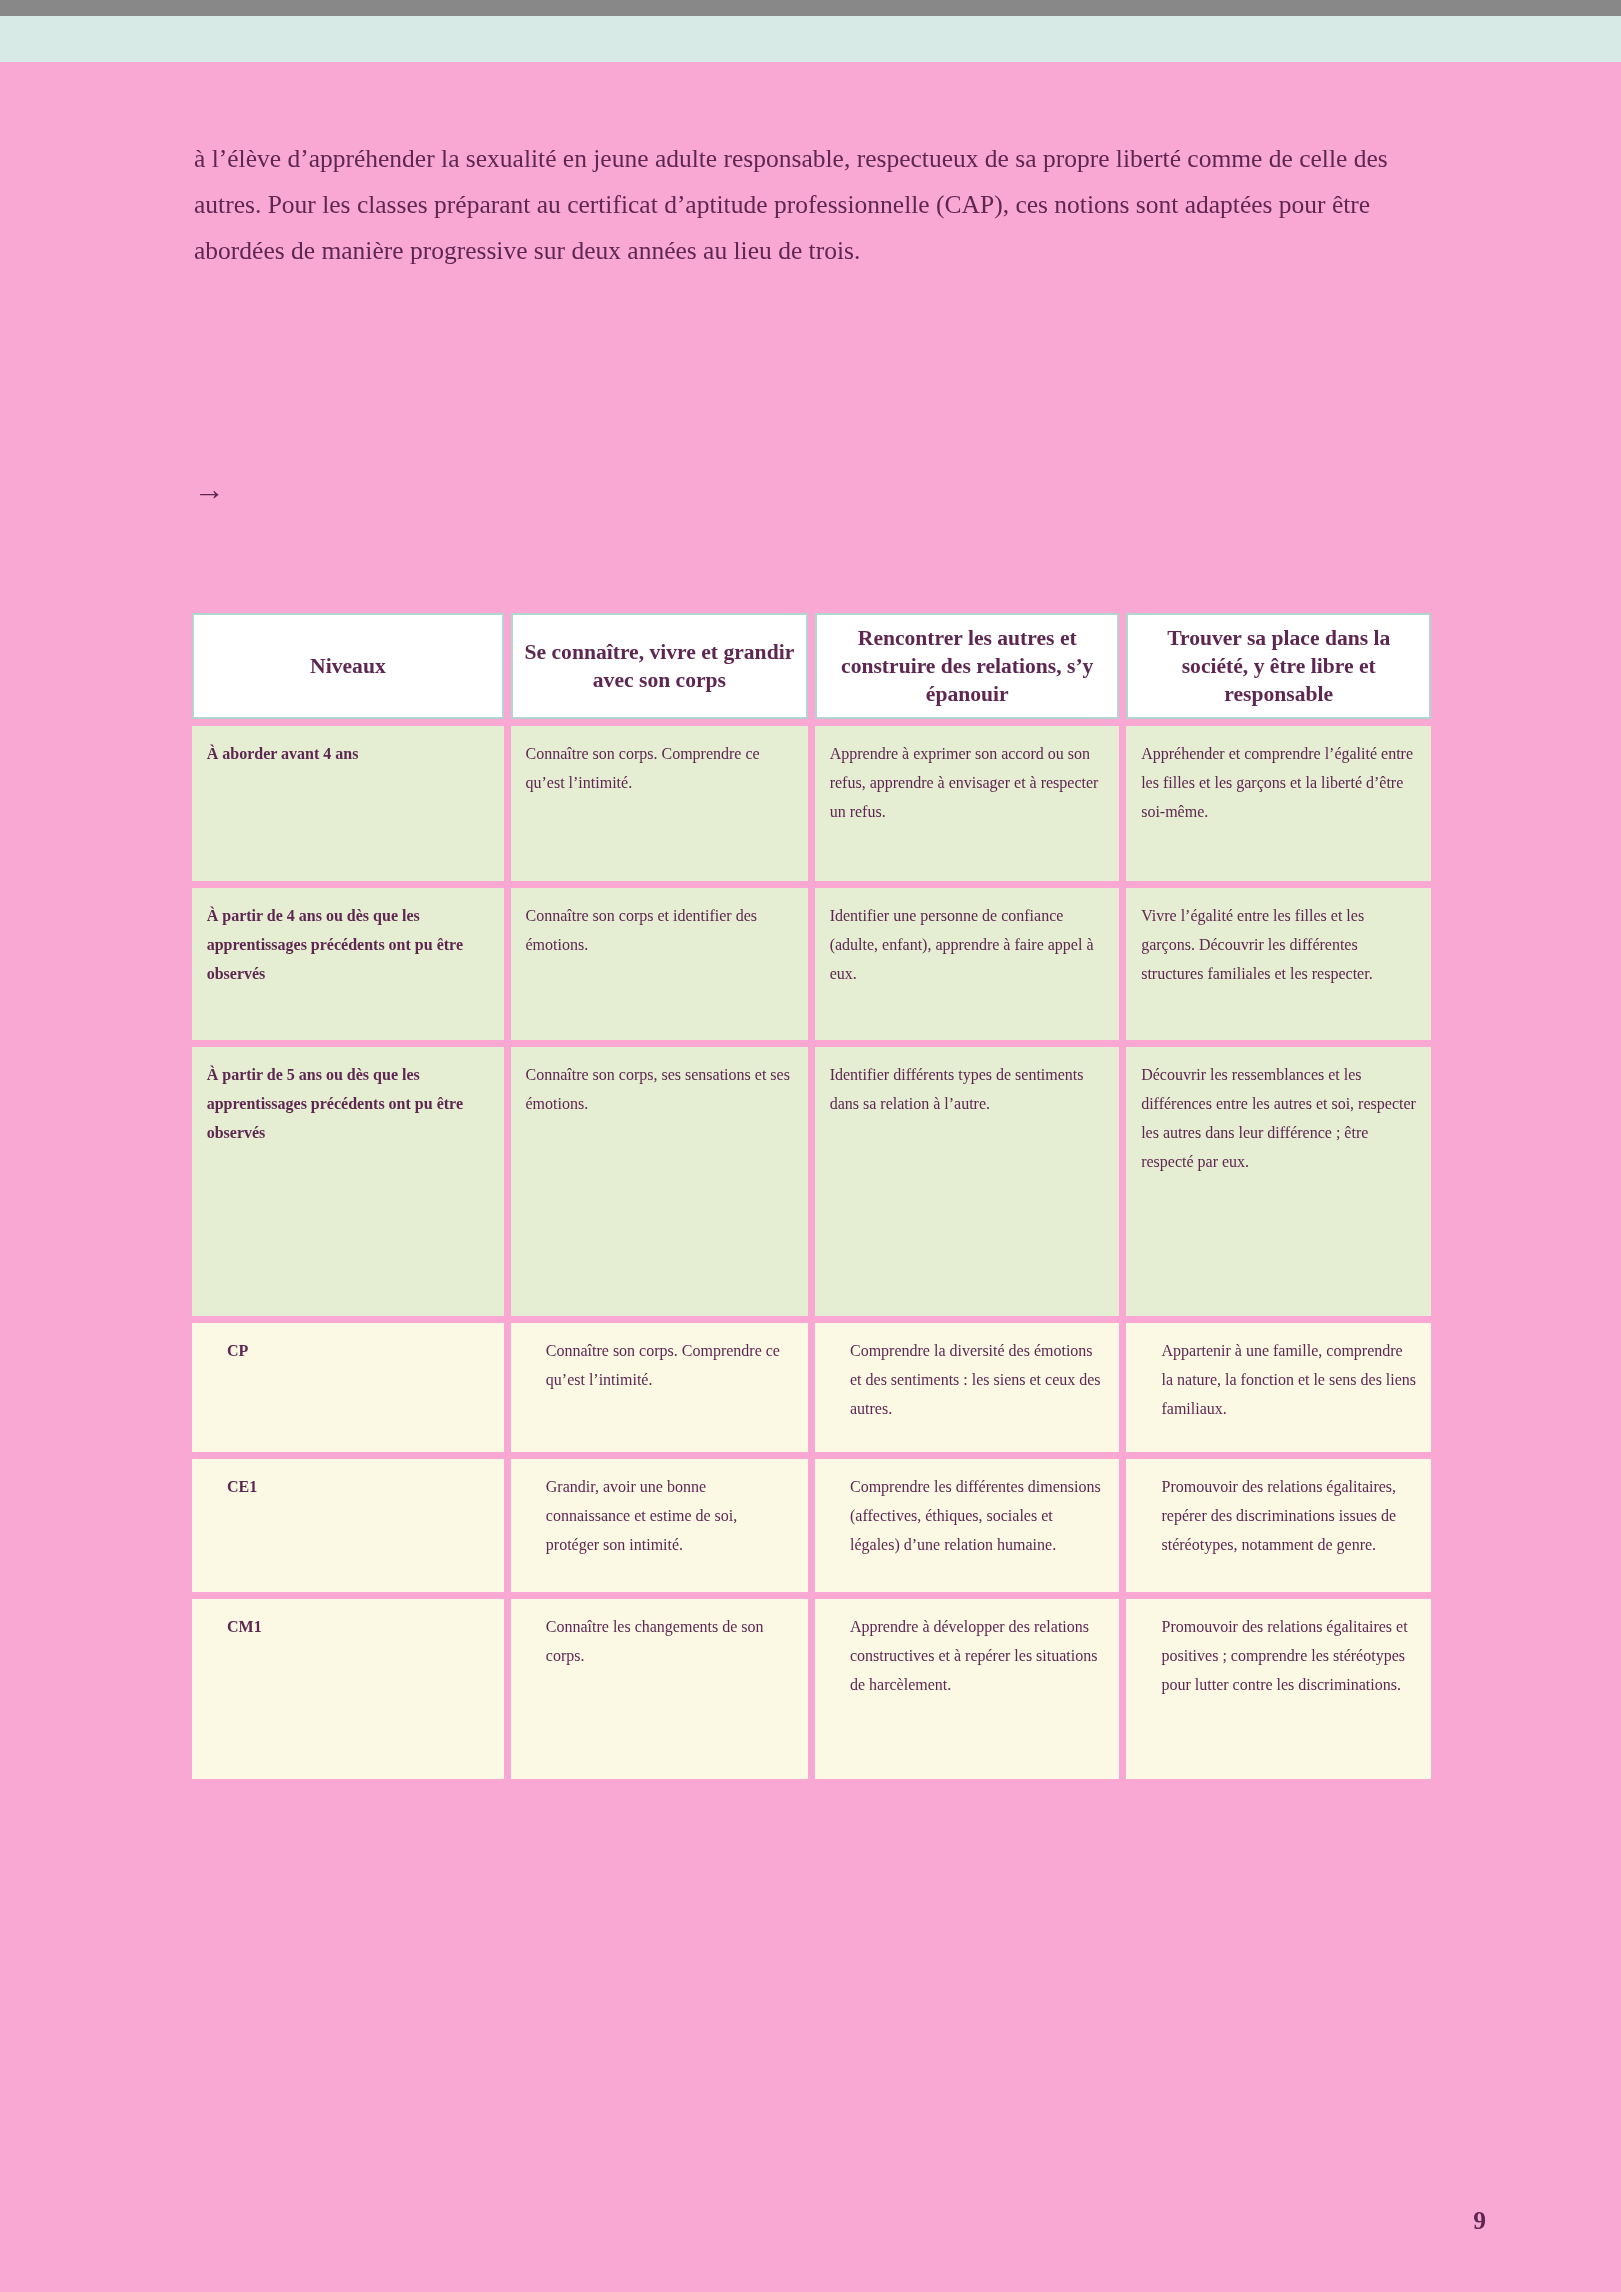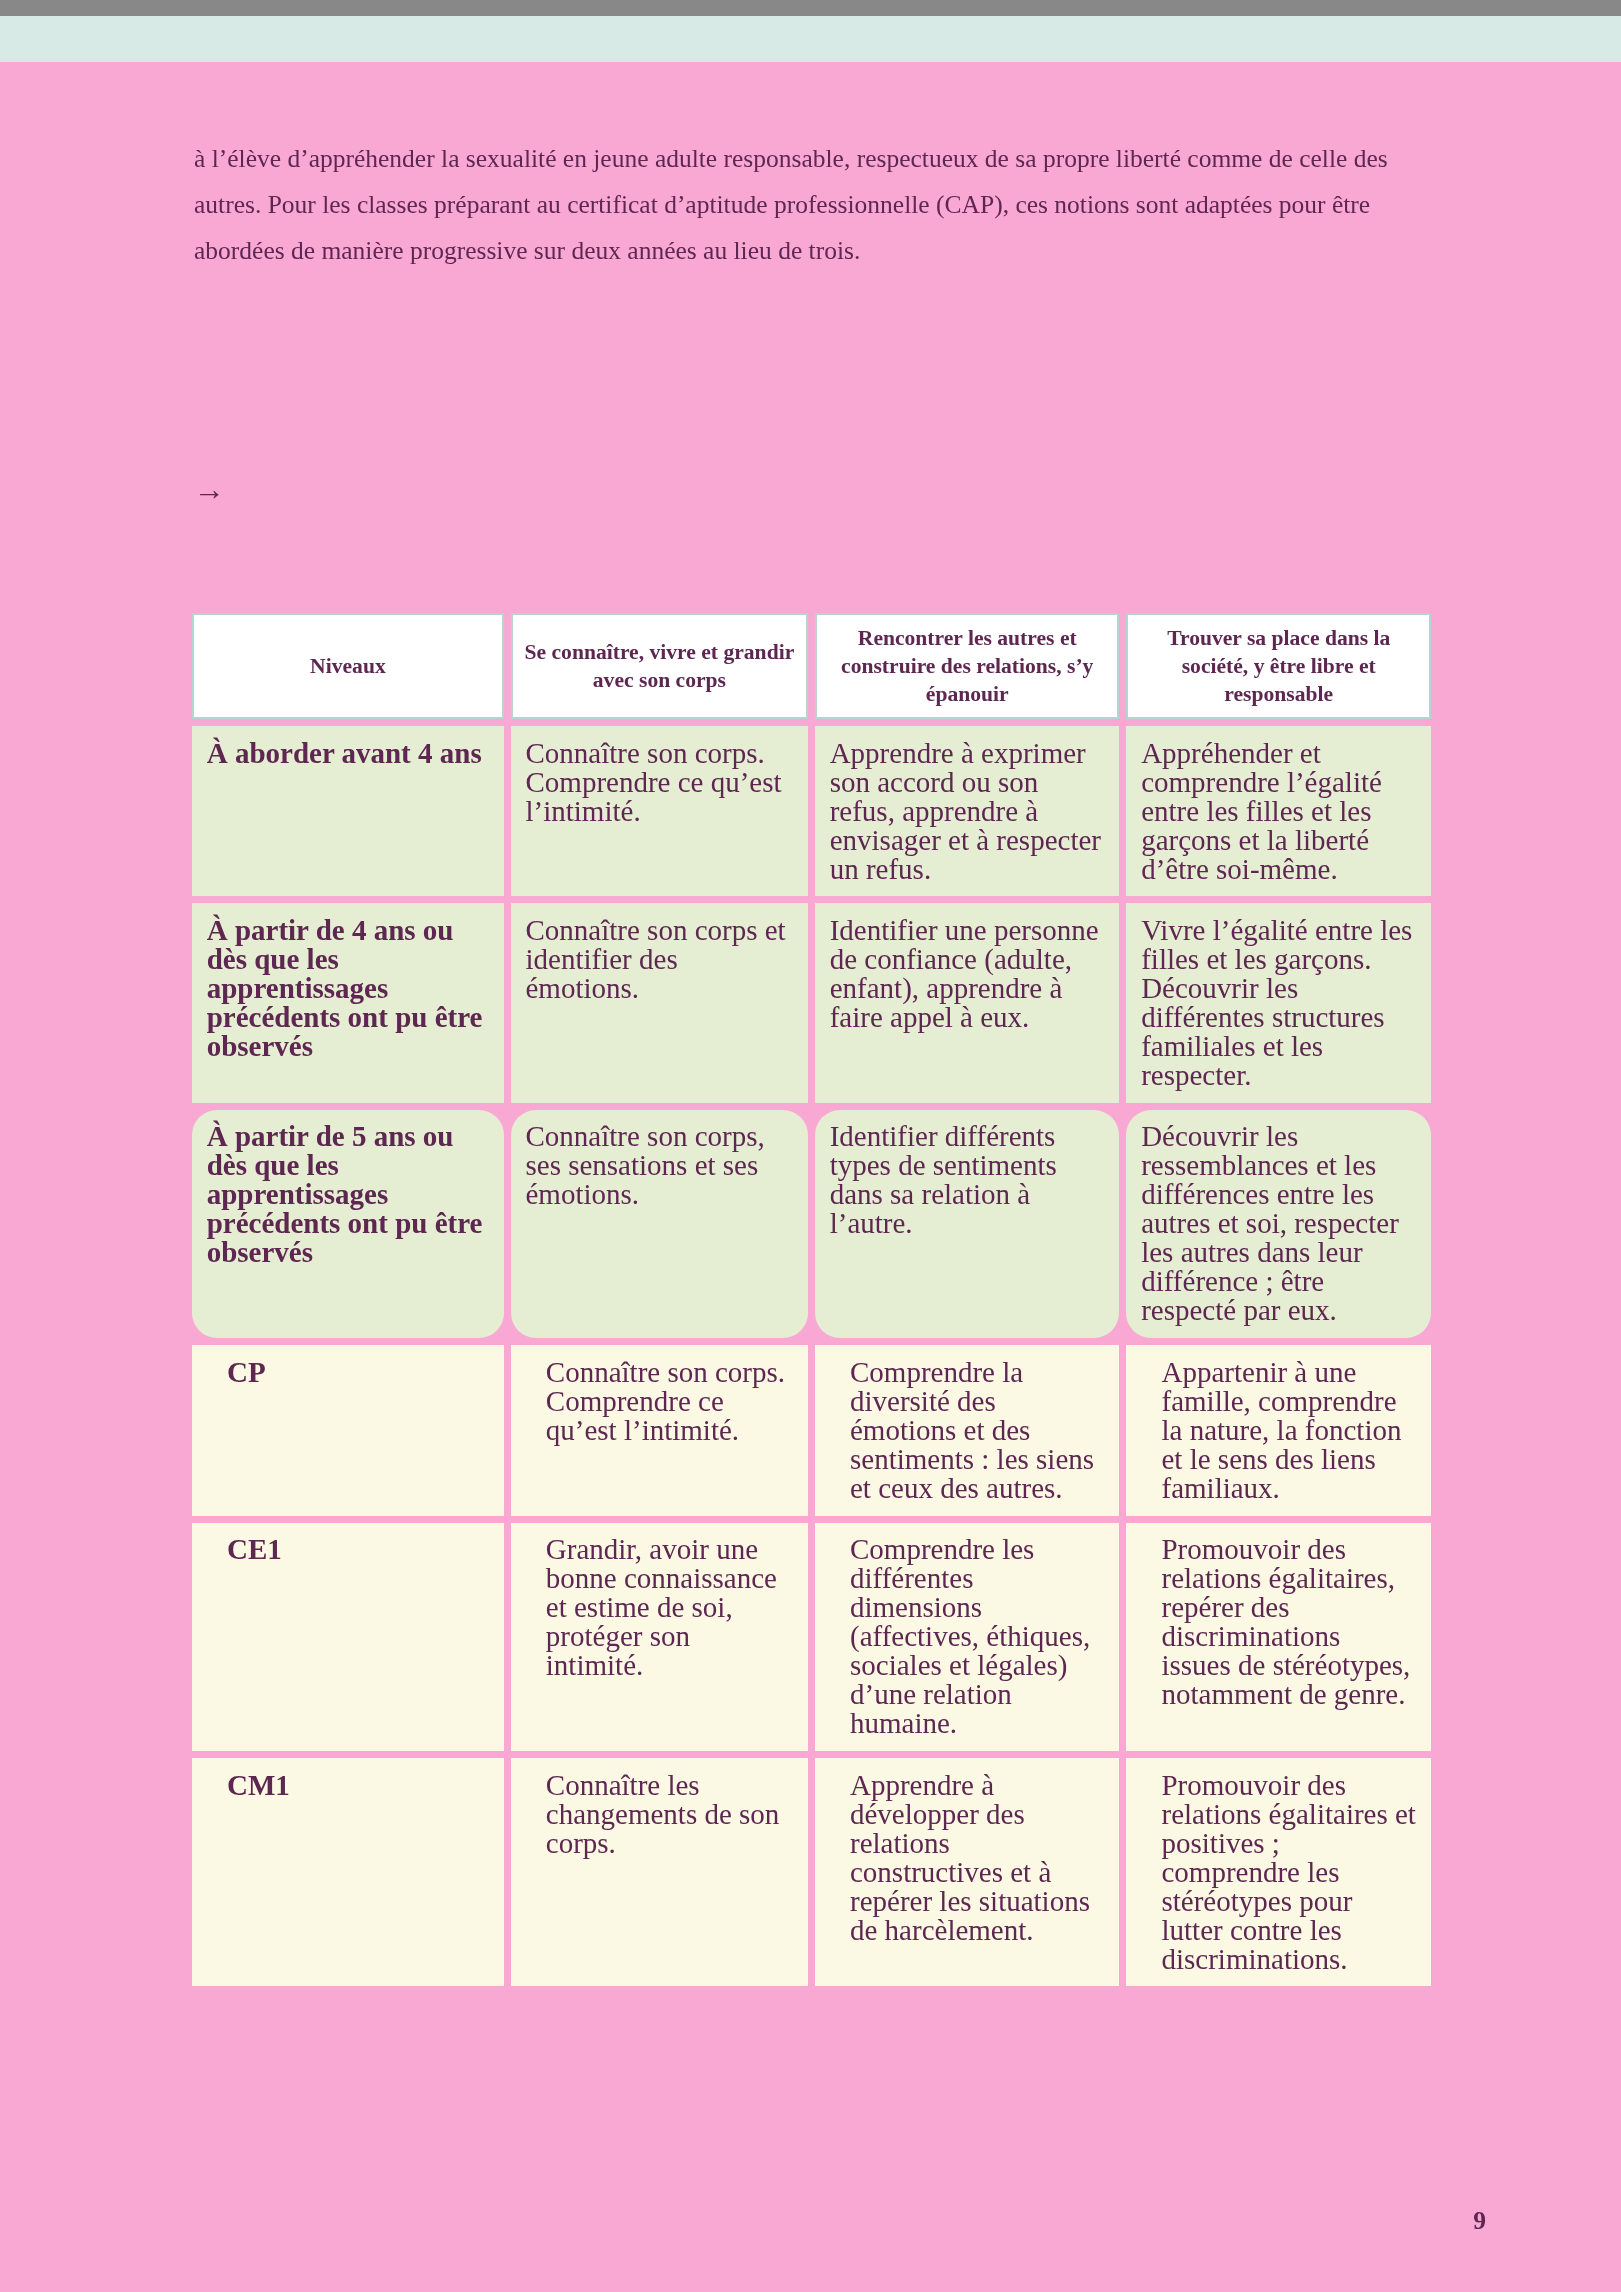--- a/index.html
+++ b/index.html
@@ -69,30 +69,30 @@
     line-height: 28px;
     font-weight: bold;
     text-align: center;
     vertical-align: middle;
     height: 106px;
     padding: 5.9px 7.8px;
   }
   table.objectives td {
     vertical-align: top;
     text-align: left;
-    font-size: 29px;
+    font-size: 16px;
     line-height: 29px;
     padding: 12.7px 14.7px;
   }
   table.objectives td.level { font-weight: bold; }
   tr.green td { background: var(--green); }
   tr.cream td { background: var(--cream); padding-left: 35px; }
   tbody tr:nth-child(1) td { height: 155px; }
   tbody tr:nth-child(2) td { height: 152px; }
-  tbody tr:nth-child(3) td { height: 164px; border-radius: 25px; }
+  tbody tr:nth-child(3) td { height: 269px; }
   tbody tr:nth-child(4) td { height: 129px; }
   tbody tr:nth-child(5) td { height: 133px; }
   tbody tr:nth-child(6) td { height: 180px; }
   tbody tr:nth-child(7) td { height: 153px; border-radius: 18px; }
   .page-number {
     position: absolute;
     right: 135px;
     bottom: 73px;
     font-size: 25.5px;
     font-weight: bold;

